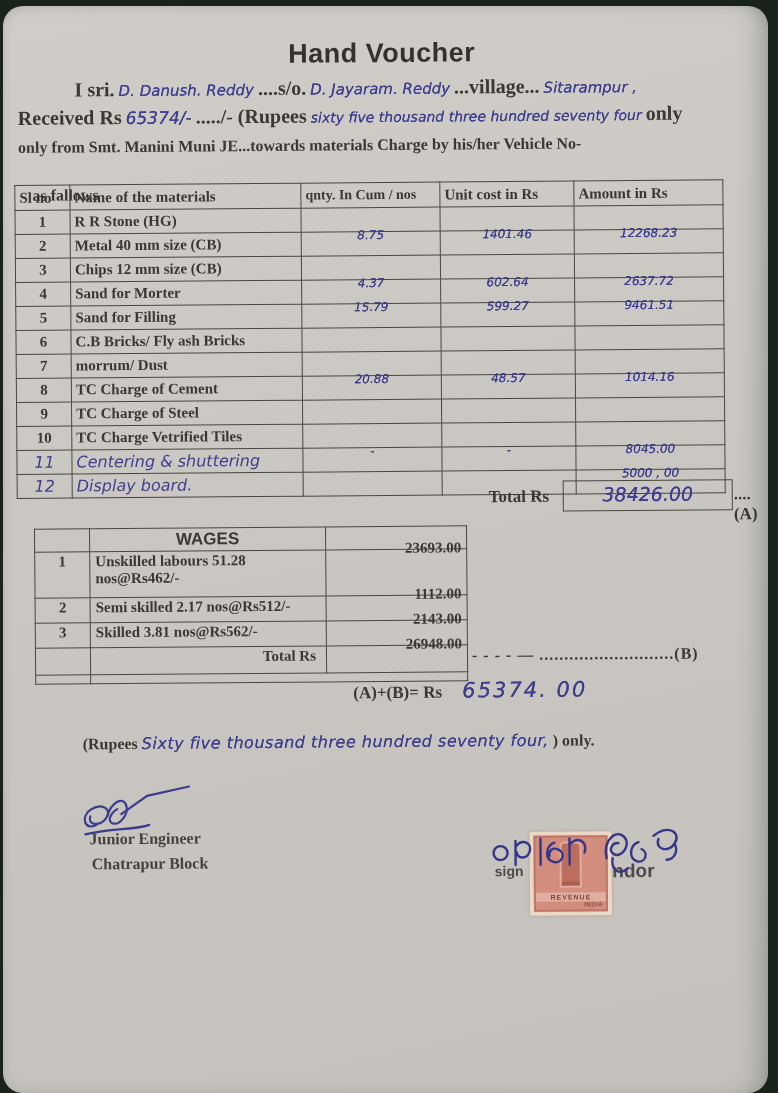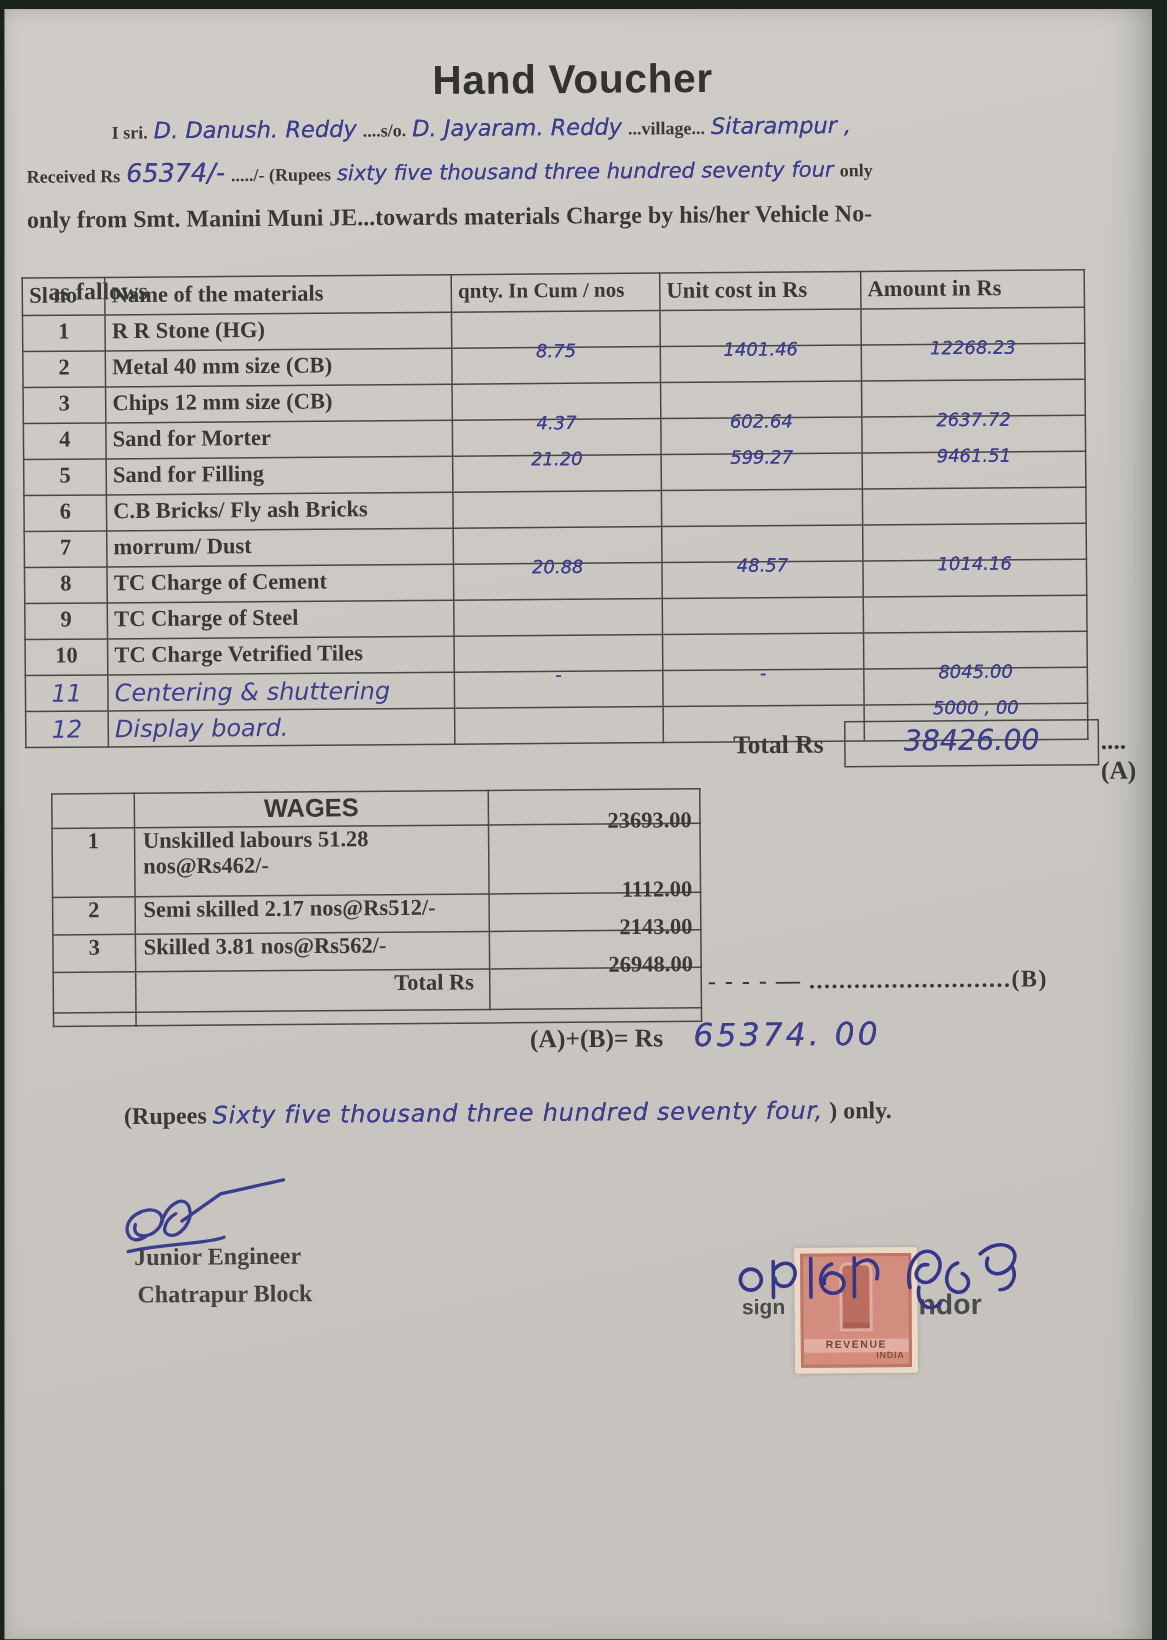--- a/index.html
+++ b/index.html
@@ -5,36 +5,37 @@
   html,body{margin:0;padding:0;}
   body{
     width:778px;height:1093px;position:relative;overflow:hidden;
     background:#1a231b;
     font-family:"Liberation Serif", serif;
   }
   .paper{
     position:absolute;top:6px;left:3px;right:10px;bottom:0;
     background:linear-gradient(168deg,#d0cdc8 0%,#cac7c2 45%,#c4c1bc 100%);
     box-shadow:inset -18px 0 26px -14px rgba(30,40,30,.35), inset 4px 2px 14px -8px rgba(0,0,0,.25);
+    border-radius:20px;
   }
   .content{position:absolute;inset:0;transform:rotate(-0.45deg);transform-origin:50% 48%;}
 
   .printed{color:#3a3833;font-weight:bold;}
   .title{
     position:absolute;top:32px;left:0;width:100%;text-align:center;
     font-family:"Liberation Sans", sans-serif;font-size:27px;font-weight:bold;color:#34322e;
     letter-spacing:.5px;
   }
   .hw{
     font-family:"DejaVu Sans", sans-serif;
     font-style:italic;color:#3d3e8e;font-weight:500;
     text-shadow:0 0 .4px #3d3e8e;
   }
   .introline{position:absolute;white-space:nowrap;font-size:16px;}
-  .introline .printed{font-size:12px;}
+  .introline .printed{font-size:20px;}
   .introline .hw{font-size:15px;}
 
   
   .mat-table{position:absolute;left:14px;top:176px;border-collapse:collapse;table-layout:fixed;}
   .mat-table td,.mat-table th{
     border:1.6px solid #4a4740;padding:0 4px;overflow:visible;
     font-size:15px;color:#3a3833;font-weight:bold;
   }
   .mat-table th{height:24px;text-align:left;}
   .mat-table td{height:23px;}
@@ -163,21 +164,21 @@
     <tr>
       <td class="c-sl">4</td>
       <td class="c-name">Sand for Morter</td>
       <td class="c-qty"><span class="hw hwv">4.37</span></td>
       <td class="c-unit"><span class="hw hwv">602.64</span></td>
       <td class="c-amt"><span class="hw hwv">2637.72</span></td>
     </tr>
     <tr>
       <td class="c-sl">5</td>
       <td class="c-name">Sand for Filling</td>
-      <td class="c-qty"><span class="hw hwv">21.20</span></td>
+      <td class="c-qty"><span class="hw hwv">15.79</span></td>
       <td class="c-unit"><span class="hw hwv">599.27</span></td>
       <td class="c-amt"><span class="hw hwv">9461.51</span></td>
     </tr>
     <tr>
       <td class="c-sl">6</td>
       <td class="c-name">C.B Bricks/ Fly ash Bricks</td>
       <td class="c-qty"></td>
       <td class="c-unit"></td>
       <td class="c-amt"></td>
     </tr>

